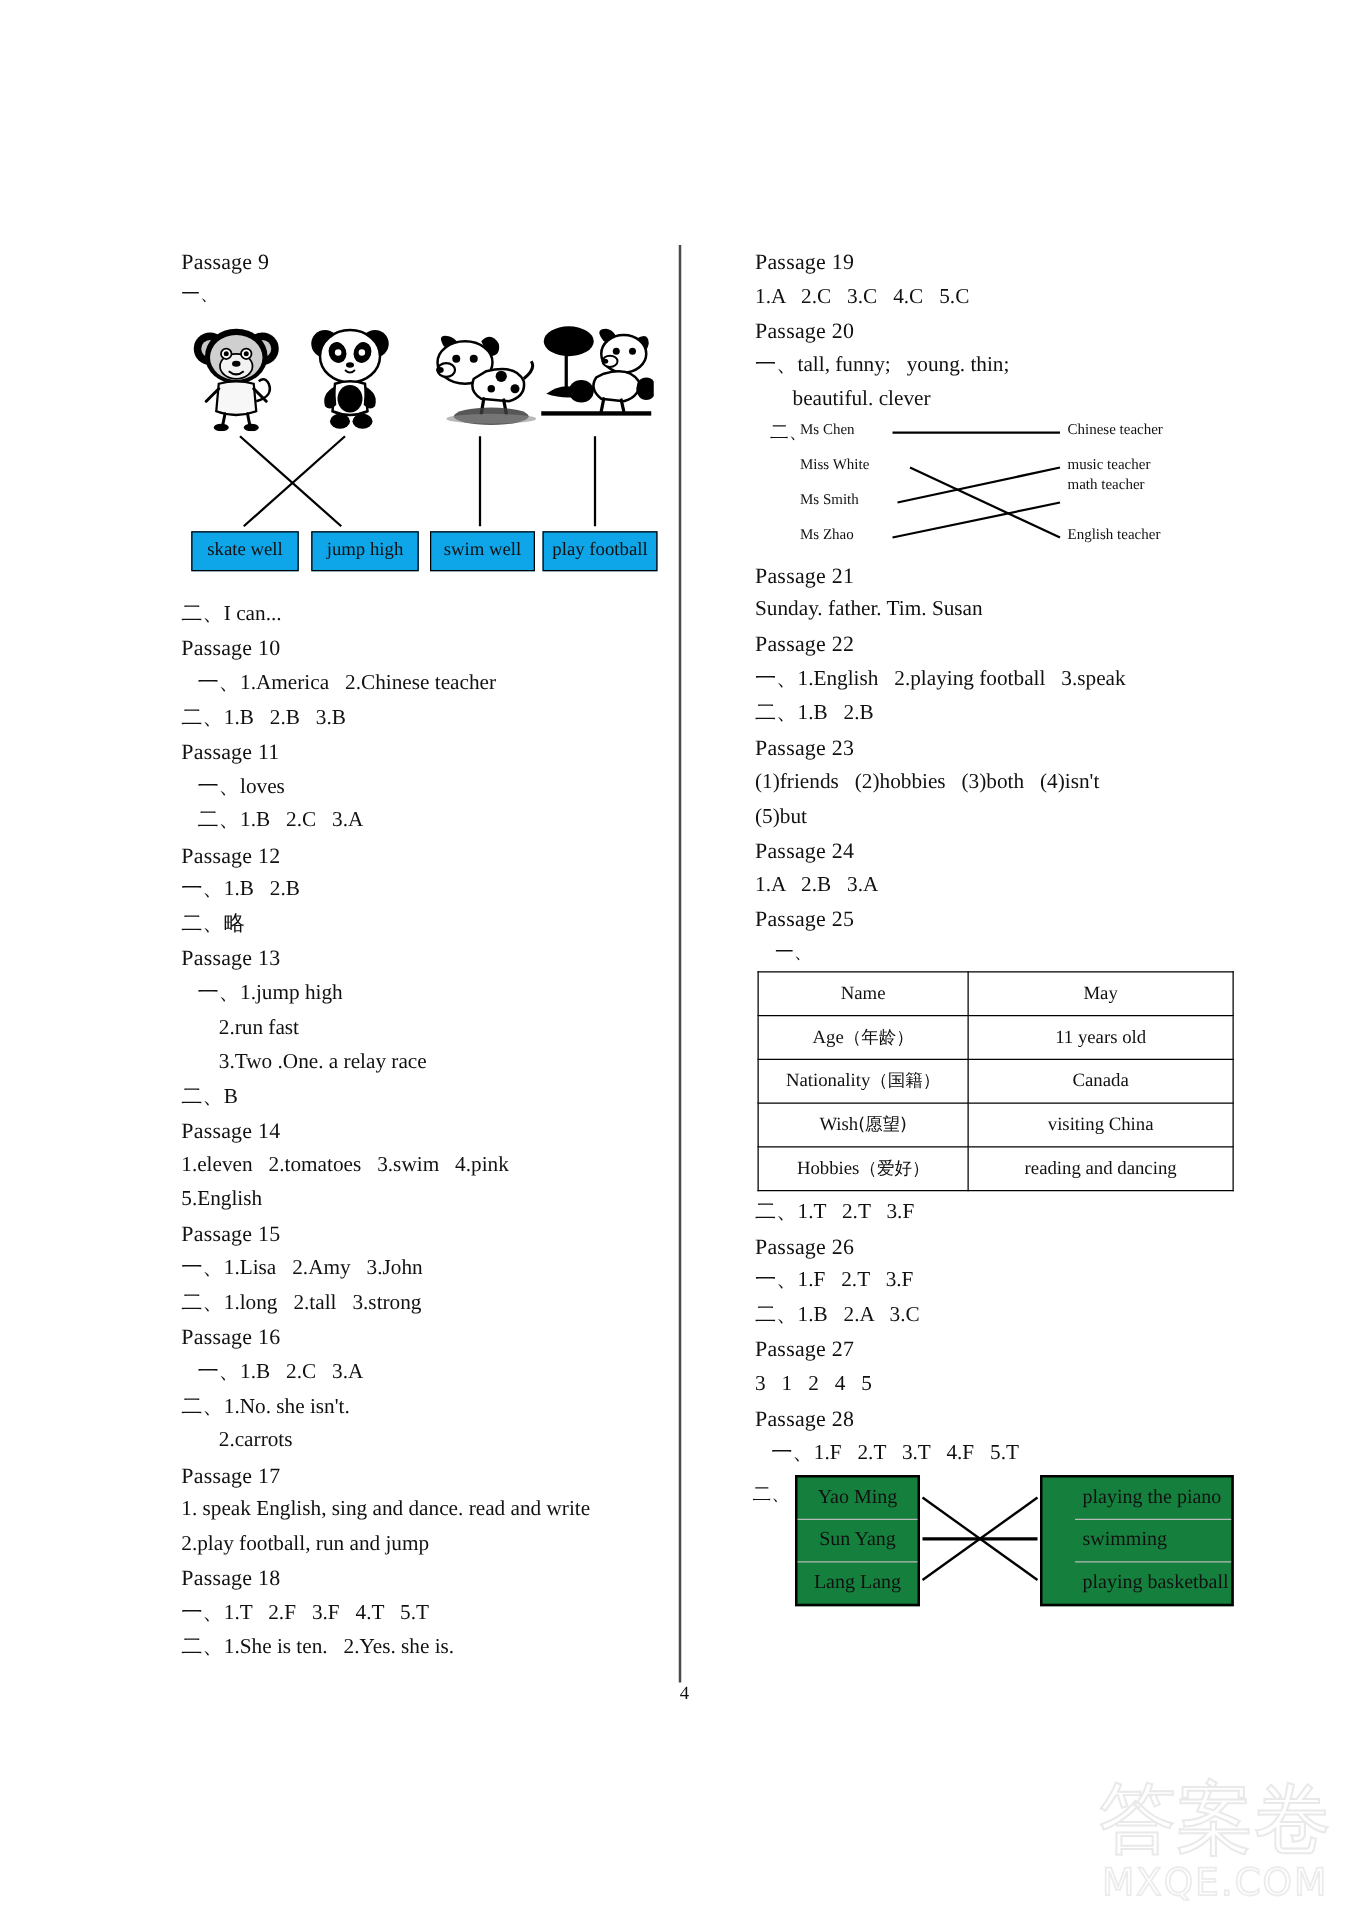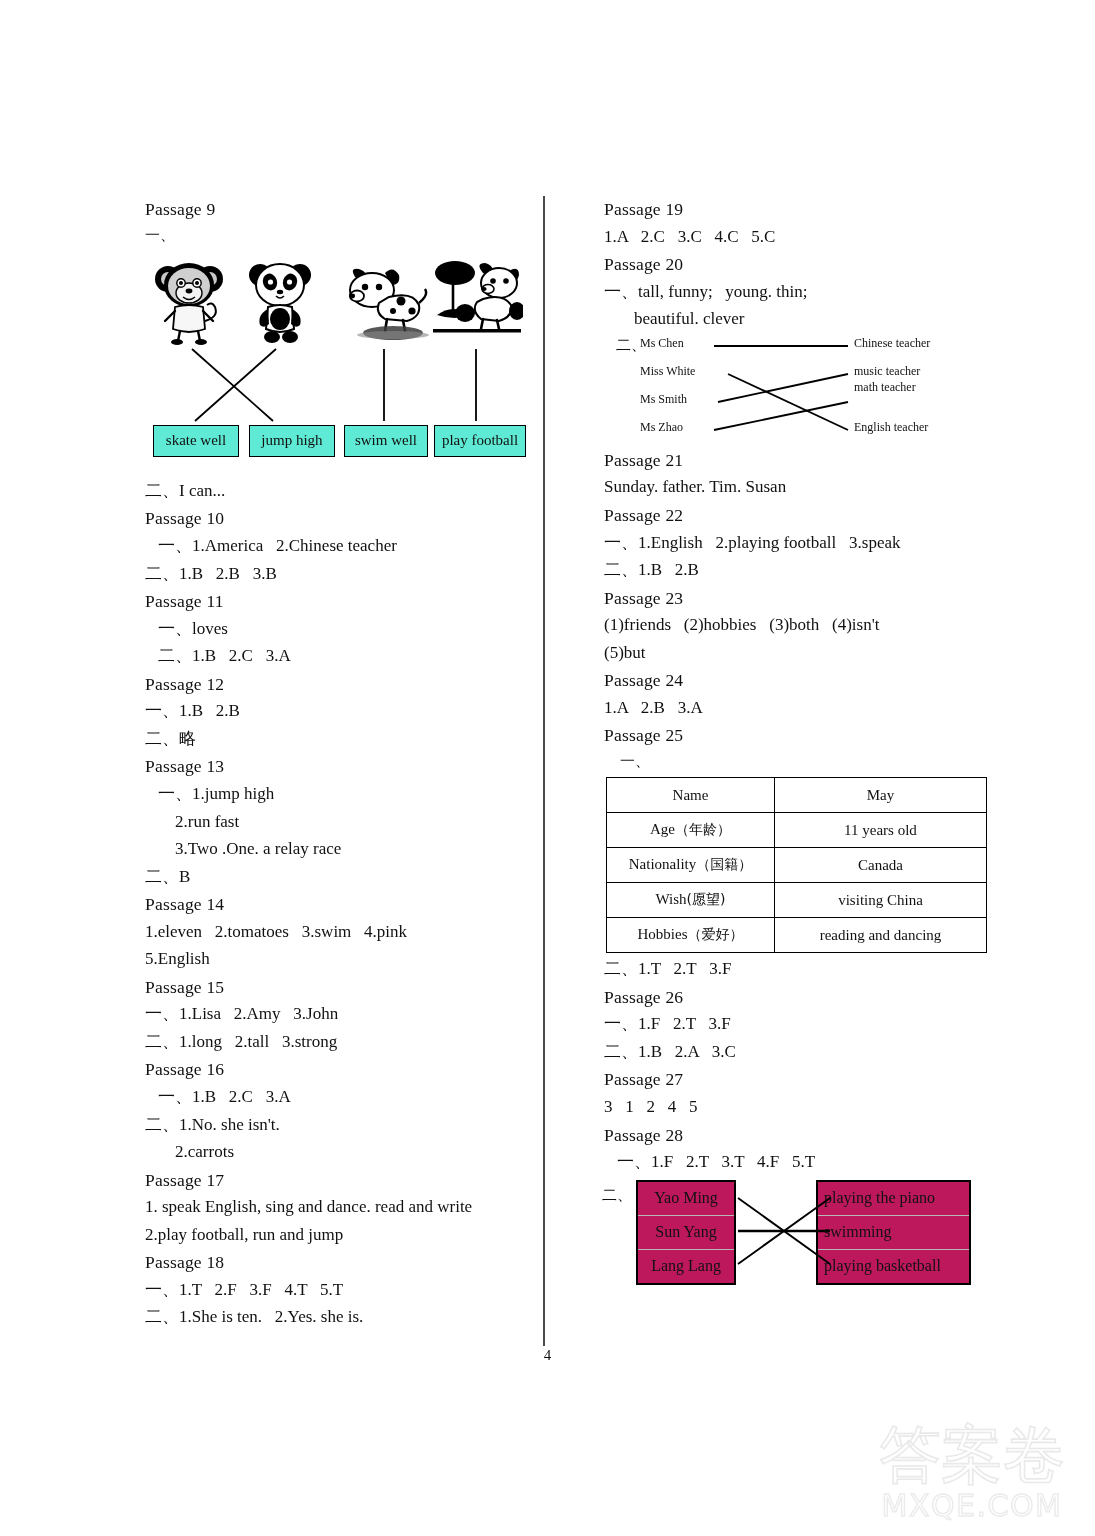--- a/index.html
+++ b/index.html
@@ -36,21 +36,21 @@
   .line.just{white-space:normal;text-align:justify;}
   .cn{font-family:"DejaVu Sans","Liberation Sans",sans-serif;font-size:15px;}
 
   
   .p9wrap{position:relative;height:228px;margin-top:2px;}
   .pic{position:absolute;}
   .p9boxes{position:absolute;left:0;top:176px;width:385px;}
   .tagbox{
     position:absolute;border:1.6px solid #000;height:30px;
     display:flex;align-items:center;justify-content:center;
-    font-size:15px;background:#5eead4;
+    font-size:15px;background:#0ea5e9;
   }
   .p9svg{position:absolute;left:0;top:0;width:385px;height:228px;}
 
   
   .m20{position:relative;height:110px;margin-top:3px;}
   .m20 .lbl{position:absolute;font-size:12px;white-space:nowrap;}
   .m20 svg{position:absolute;left:0;top:0;width:385px;height:110px;}
   .m20marker{position:absolute;left:-14px;top:2px;font-size:15px;
              font-family:"DejaVu Sans",sans-serif;}
 
@@ -64,21 +64,21 @@
     font-size:15px;padding:1px 2px;
   }
   .tbl tr td:first-child{width:163px;}
   .tbl .zh{font-family:"DejaVu Sans",sans-serif;font-size:14px;}
 
   
   .m28{position:relative;height:108px;margin-top:2px;}
   .m28marker{position:absolute;left:-2px;top:8px;font-size:15px;
              font-family:"DejaVu Sans",sans-serif;}
   .mbox{
-    position:absolute;border:2px solid #000;background:#be185d;
+    position:absolute;border:2px solid #000;background:#15803d;
     box-sizing:border-box;
   }
   .mbox .cell{
     height:33px;display:flex;align-items:center;justify-content:center;
     font-size:16px;border-bottom:1px solid #b8b8b8;
   }
   .mbox .cell:last-child{border-bottom:none;}
   .mbox.right .cell{justify-content:flex-start;padding-left:6px;}
   .m28 svg{position:absolute;left:0;top:0;width:385px;height:108px;}
 
@@ -333,21 +333,21 @@
             <span>Yao Ming</span>
           </div>
         <div class="cell">
             <span>Sun Yang</span>
           </div>
         <div class="cell">
             <span>Lang Lang</span>
           </div>
       </div>
 
-      <div class="mbox right" style="left:212px;top:2px;width:155px;">
+      <div class="mbox right" style="left:228px;top:2px;width:155px;padding-left:26px;">
         <div class="cell">
             <span>playing the piano</span>
           </div>
         <div class="cell">
             <span>swimming</span>
           </div>
         <div class="cell">
             <span>playing basketball</span>
           </div>
       </div>

